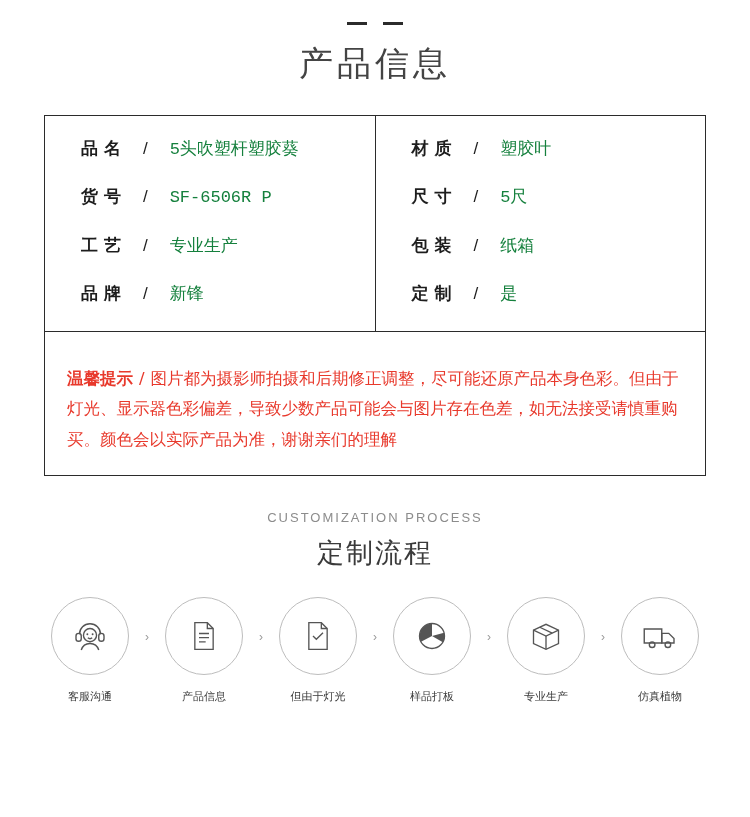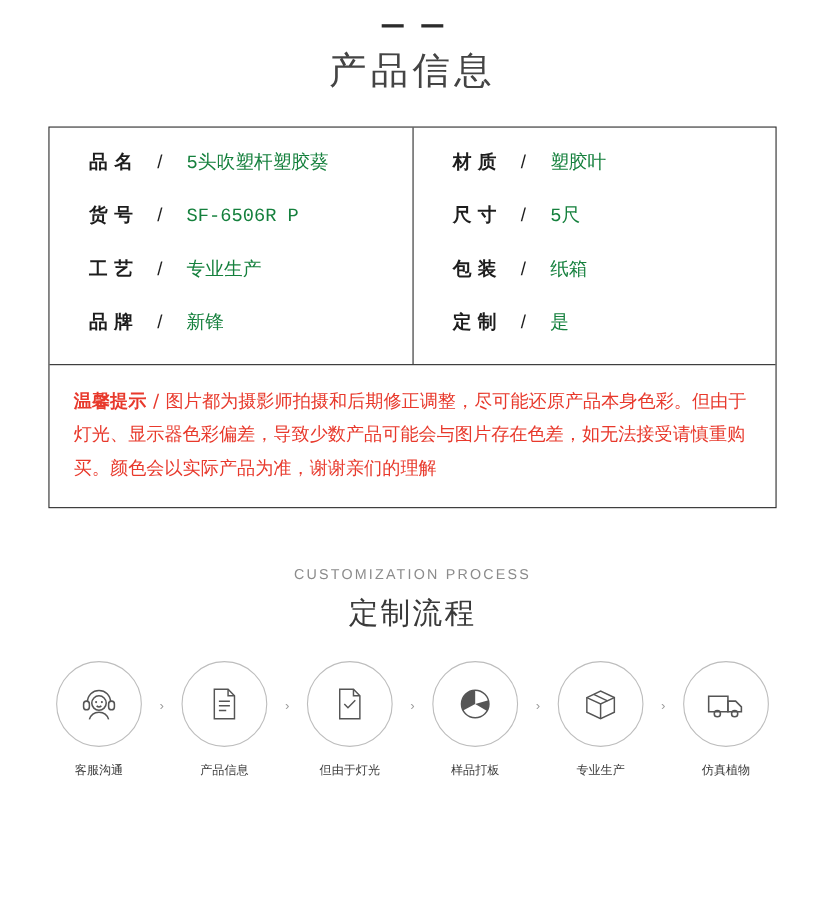--- a/index.html
+++ b/index.html
@@ -88,34 +88,34 @@
     color: #1d1d1d;
     font-weight: normal;
   }
   .info-value {
     color: #15803d;
     font-family: Liberation Mono, monospace;
   }
 
   .notice {
     border-top: 1px solid #2b2b2b;
-    padding: 18px 22px 20px 22px;
+    padding: 32px 22px 20px 22px;
     color: #e8392c;
     font-size: 16.5px;
     line-height: 1.85;
     font-family: "DejaVu Sans", sans-serif;
   }
   .notice b {
     font-weight: bold;
   }
 
   
   .process {
     text-align: center;
-    margin-top: 52px;
+    margin-top: 34px;
   }
   .process-en {
     font-size: 13px;
     letter-spacing: 2px;
     color: #8c8c8c;
     font-family: "Liberation Sans", sans-serif;
   }
   .process-cn {
     font-size: 27px;
     color: #3a3a3a;

